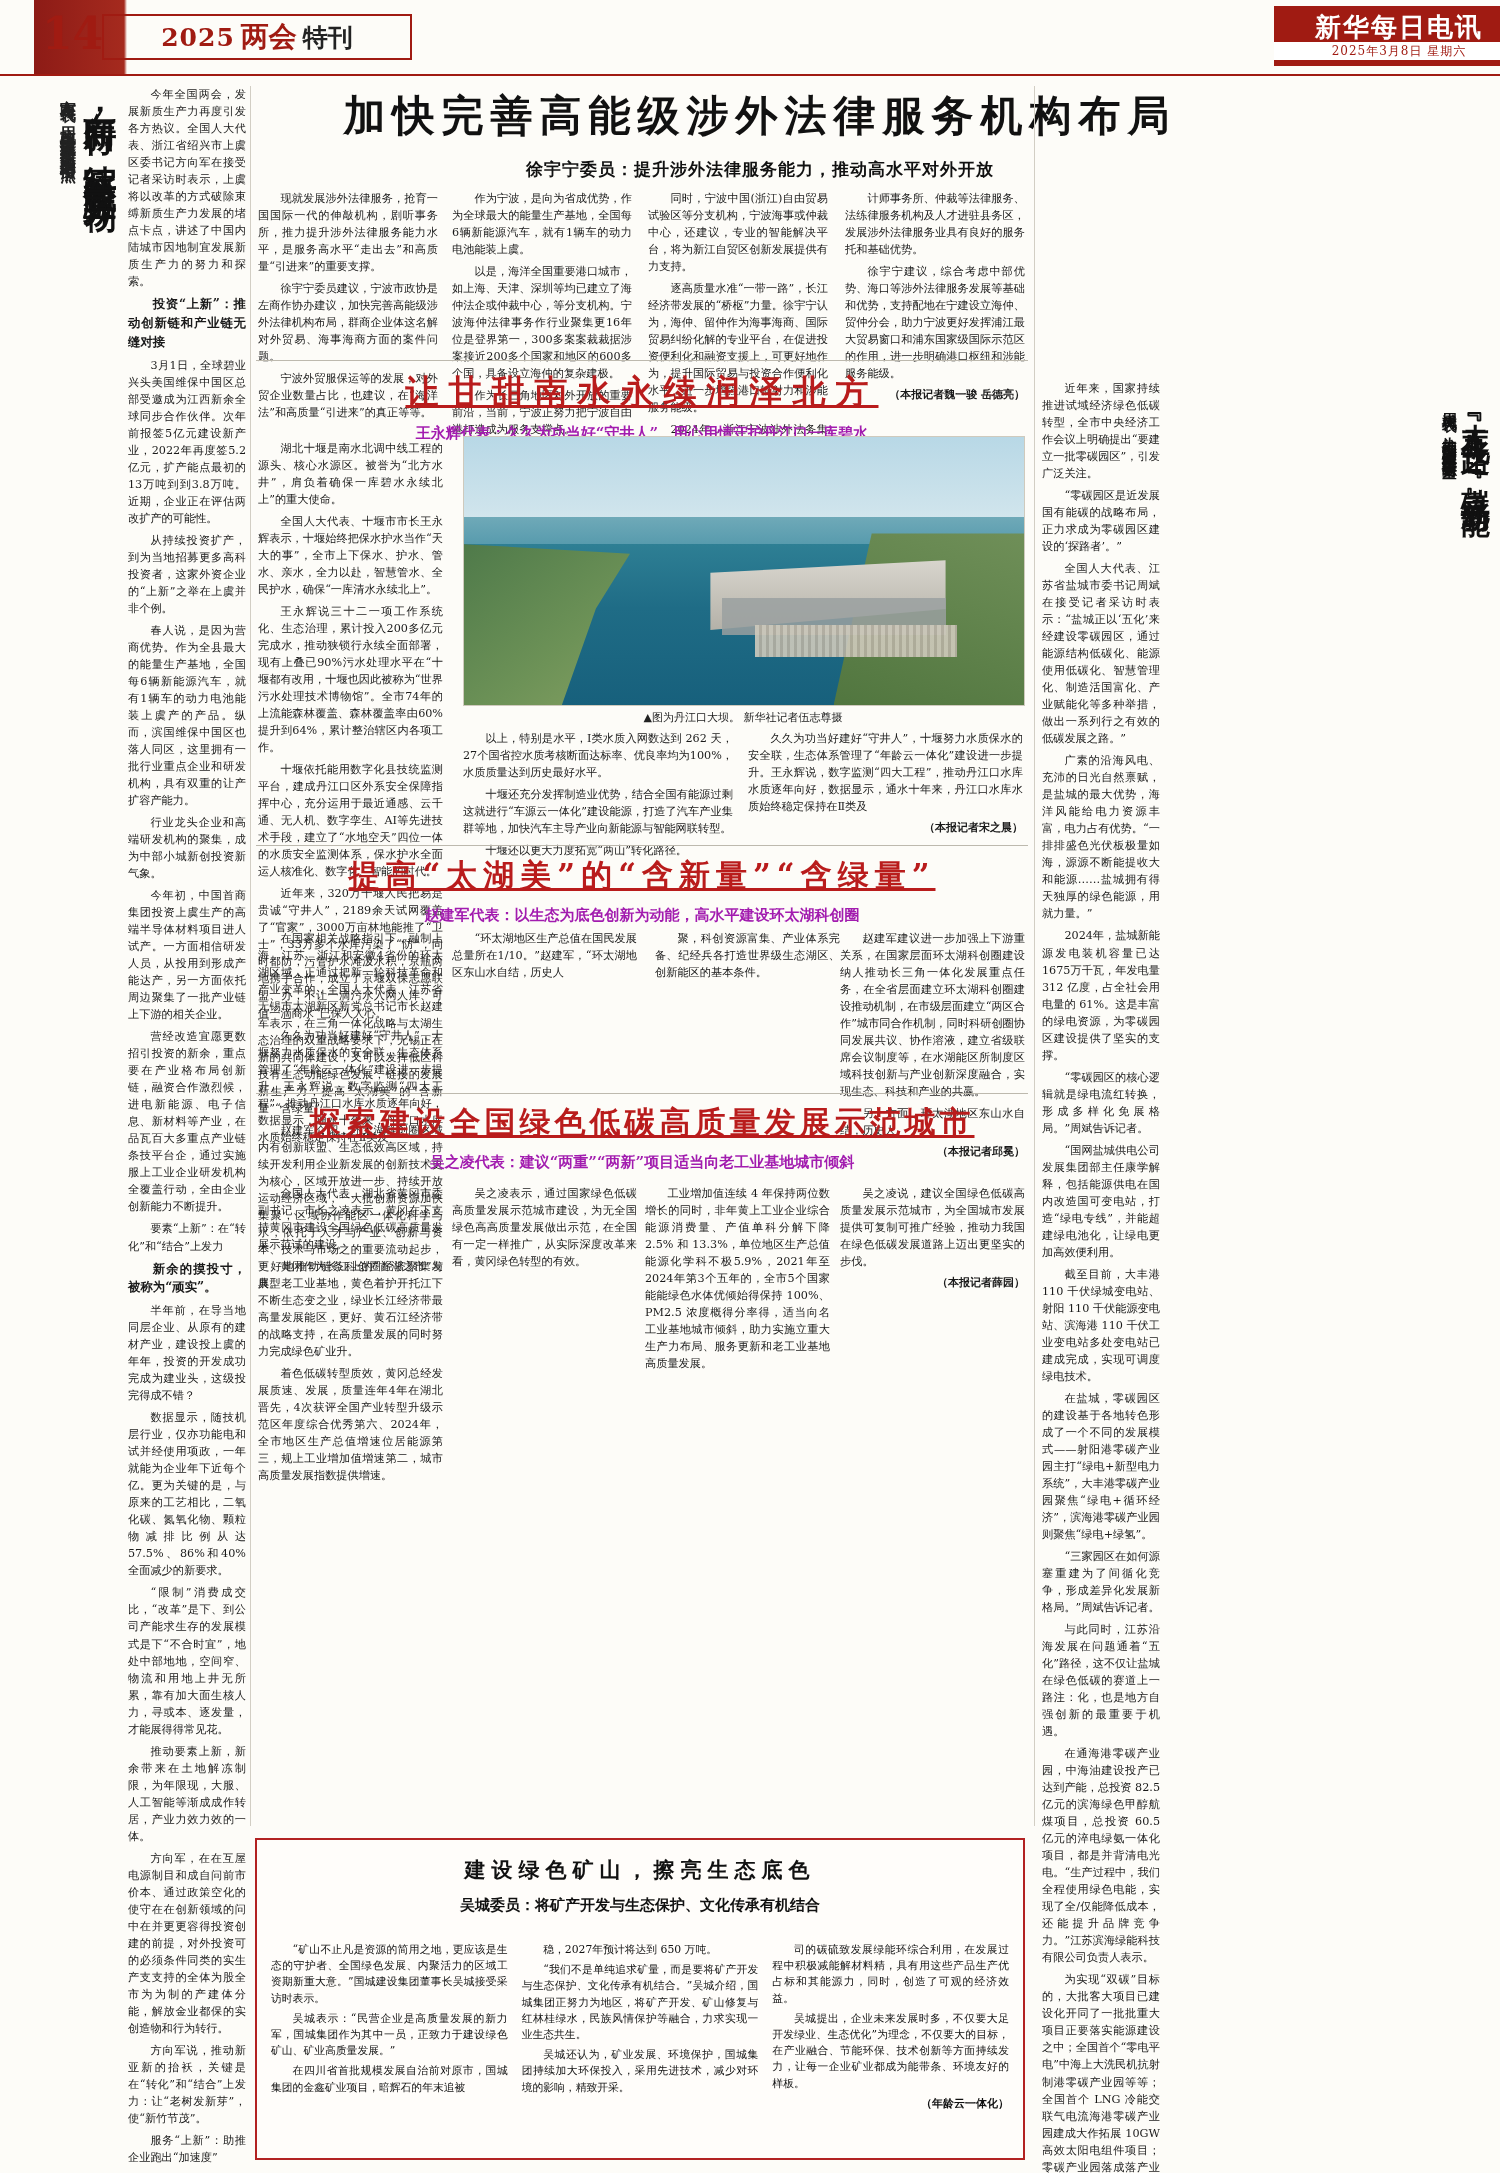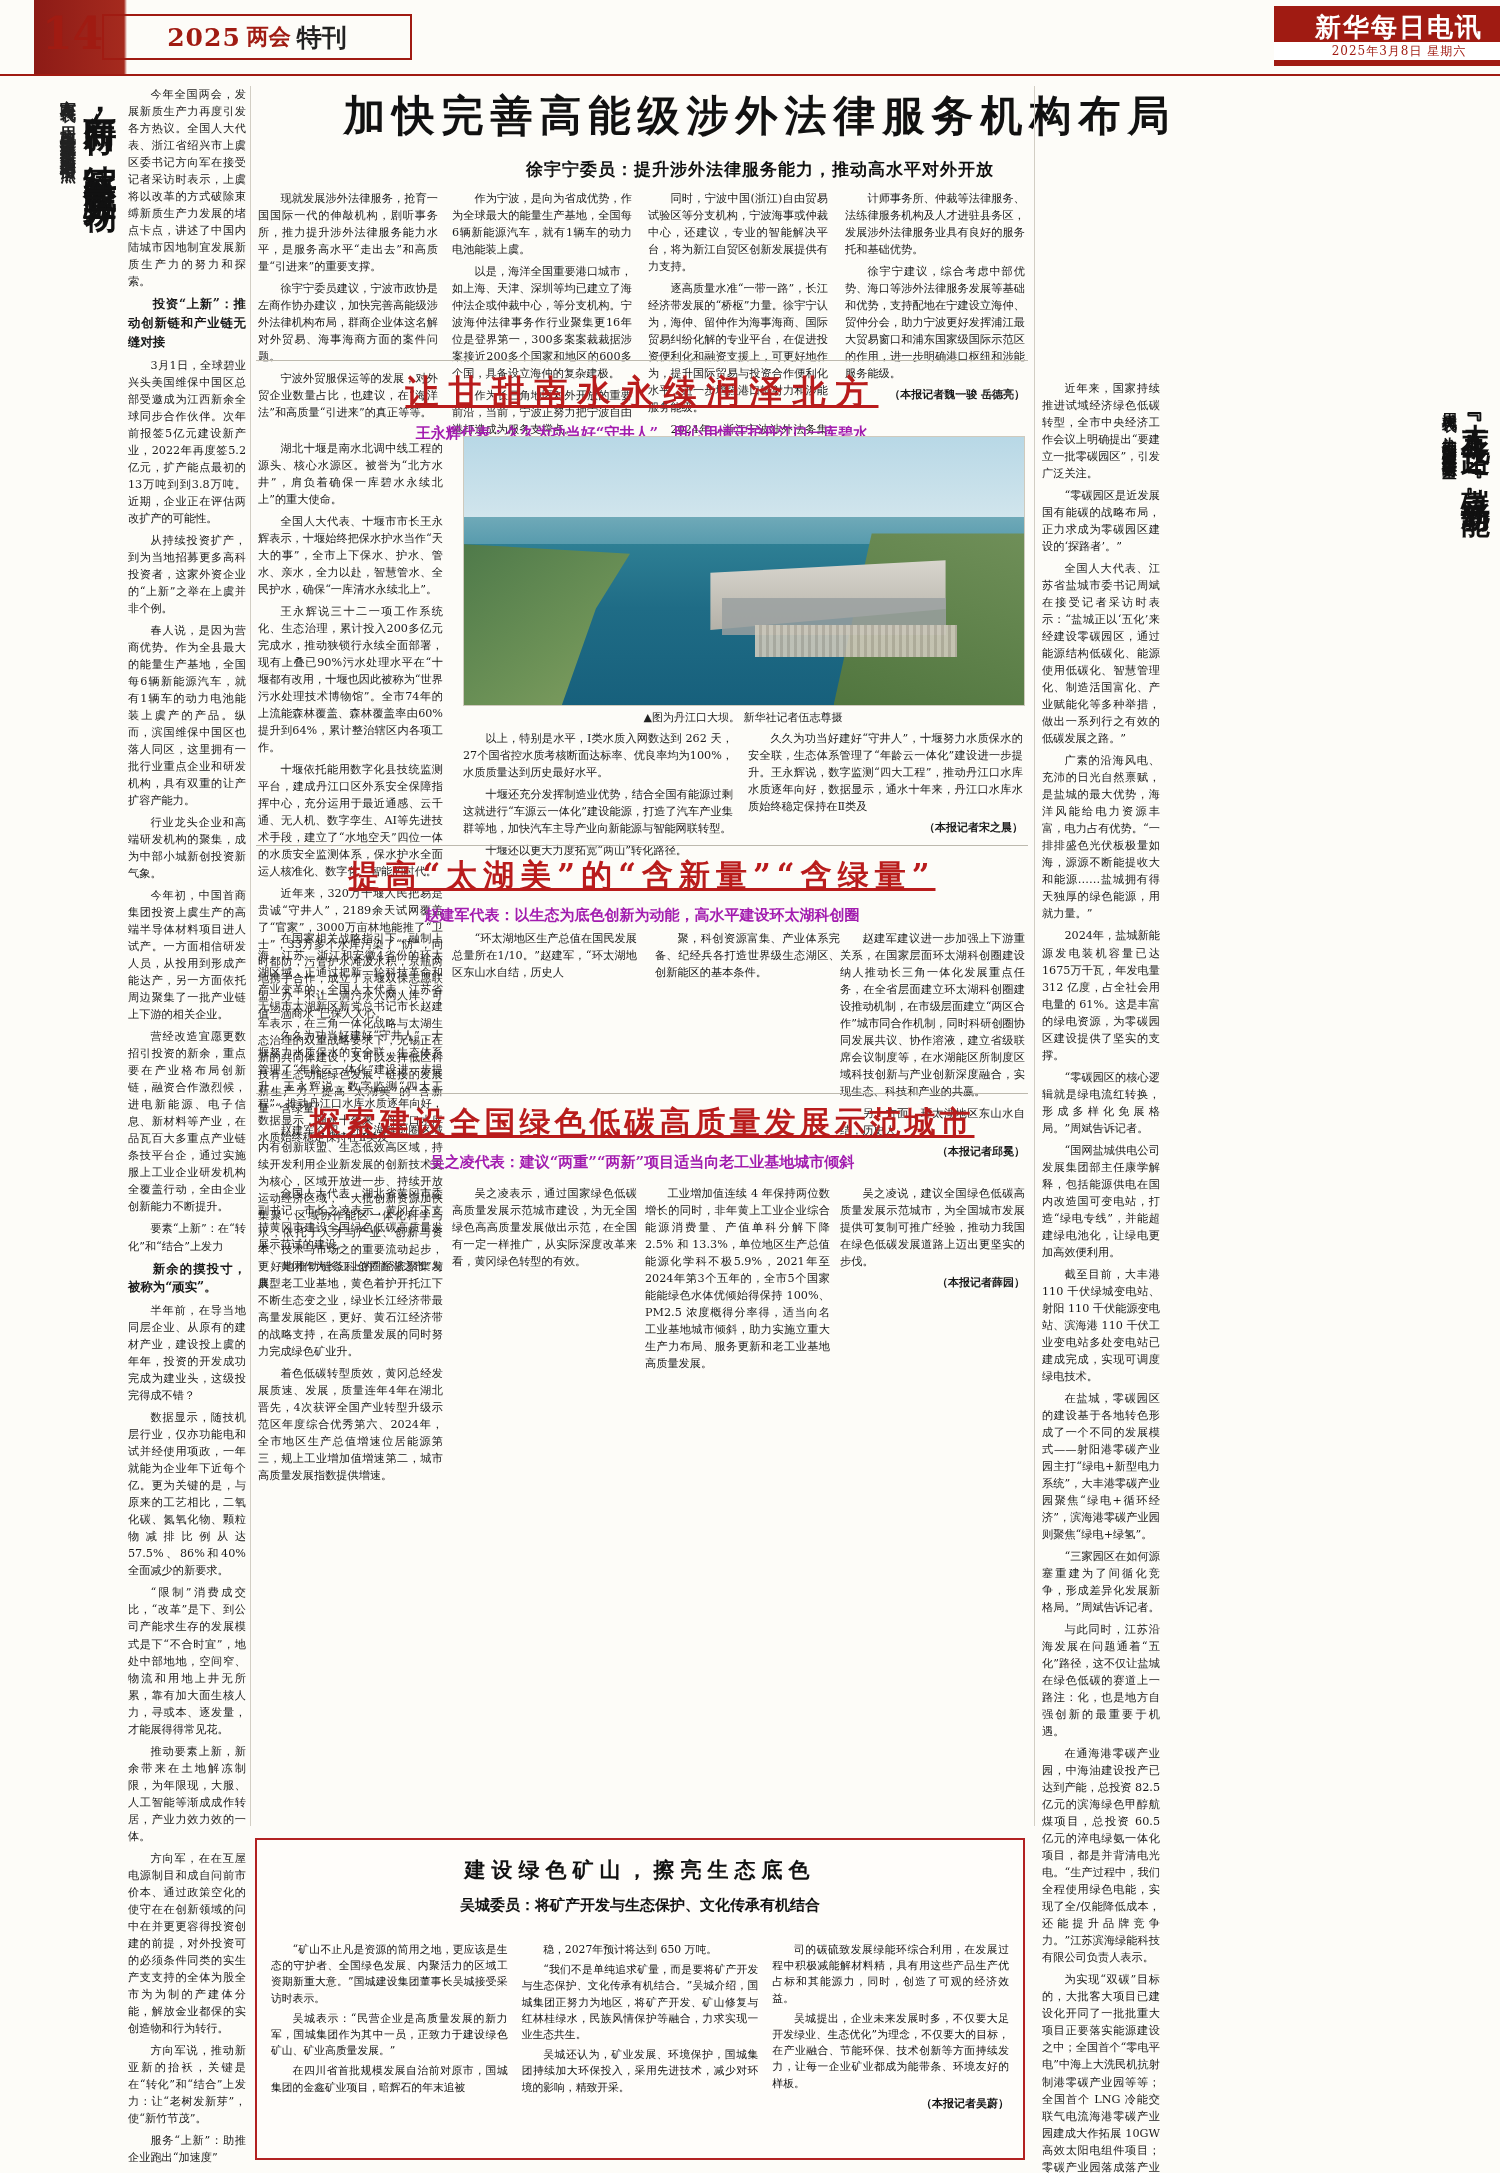--- a/index.html
+++ b/index.html
@@ -23,21 +23,21 @@
     position:absolute;left:8px;top:8px;width:48px;height:52px;
     color:#a01b12;font-size:44px;font-weight:bold;line-height:52px;text-align:center;
     font-family:"DejaVu Serif",serif;
   }
   .special-box{
     position:absolute;left:68px;top:14px;width:310px;height:46px;
     border:2px solid #a01b12;box-sizing:border-box;
     display:flex;align-items:center;justify-content:center;gap:6px;
   }
   .special-box .yr{color:#a01b12;font-size:25px;font-weight:bold;letter-spacing:1px;}
-  .special-box .lh{color:#a01b12;font-size:22px;font-weight:bold;font-family:Liberation Sans, sans-serif;}
+  .special-box .lh{color:#a01b12;font-size:28px;font-weight:bold;font-family:Liberation Sans, sans-serif;}
   .special-box .tk{color:#222;font-size:25px;font-weight:bold;}
 
   .nameplate{
     position:absolute;right:10px;top:6px;width:250px;height:60px;
     background:#a01b12;color:#fff;
     display:flex;flex-direction:column;align-items:center;justify-content:center;
   }
   .nameplate .np-title{font-size:26px;font-weight:bold;letter-spacing:2px;line-height:30px;}
   .nameplate .np-date{font-size:12px;background:#fff;color:#a01b12;width:100%;text-align:center;line-height:18px;letter-spacing:1px;}
   .hr-top{position:absolute;left:0;top:74px;width:1500px;height:2px;background:#a01b12;}
@@ -279,21 +279,21 @@
         <p>在四川省首批规模发展自治前对原市，国城集团的金鑫矿业项目，暗辉石的年末追被</p>
       </div>
       <div class="fcol">
         <p>稳，2027年预计将达到 650 万吨。</p>
         <p>“我们不是单纯追求矿量，而是要将矿产开发与生态保护、文化传承有机结合。”吴城介绍，国城集团正努力为地区，将矿产开发、矿山修复与红林桂绿水，民族风情保护等融合，力求实现一业生态共生。</p>
         <p>吴城还认为，矿业发展、环境保护，国城集团持续加大环保投入，采用先进技术，减少对环境的影响，精致开采。</p>
       </div>
       <div class="fcol">
         <p>司的碳硫致发展绿能环综合利用，在发展过程中积极减能解材料精，具有用这些产品生产优占标和其能源力，同时，创造了可观的经济效益。</p>
         <p>吴城提出，企业未来发展时多，不仅要大足开发绿业、生态优化”为理念，不仅要大的目标，在产业融合、节能环保、技术创新等方面持续发力，让每一企业矿业都成为能带条、环境友好的样板。</p>
-        <p class="sig">（本报记者吴蔚）</p>
+        <p class="sig">（年龄云一体化）</p>
       </div>
     </div>
   </div>
 
   <div class="right-vert">
     <div class="vtitle big">走『五化』之路，『碳』寻新动能</div>
     <div class="vtitle sub">周斌代表：为推动全国零碳园区建设贡献力量</div>
   </div>
 
   <div class="col" style="left:1042px;top:380px;width:118px;height:1760px;">

